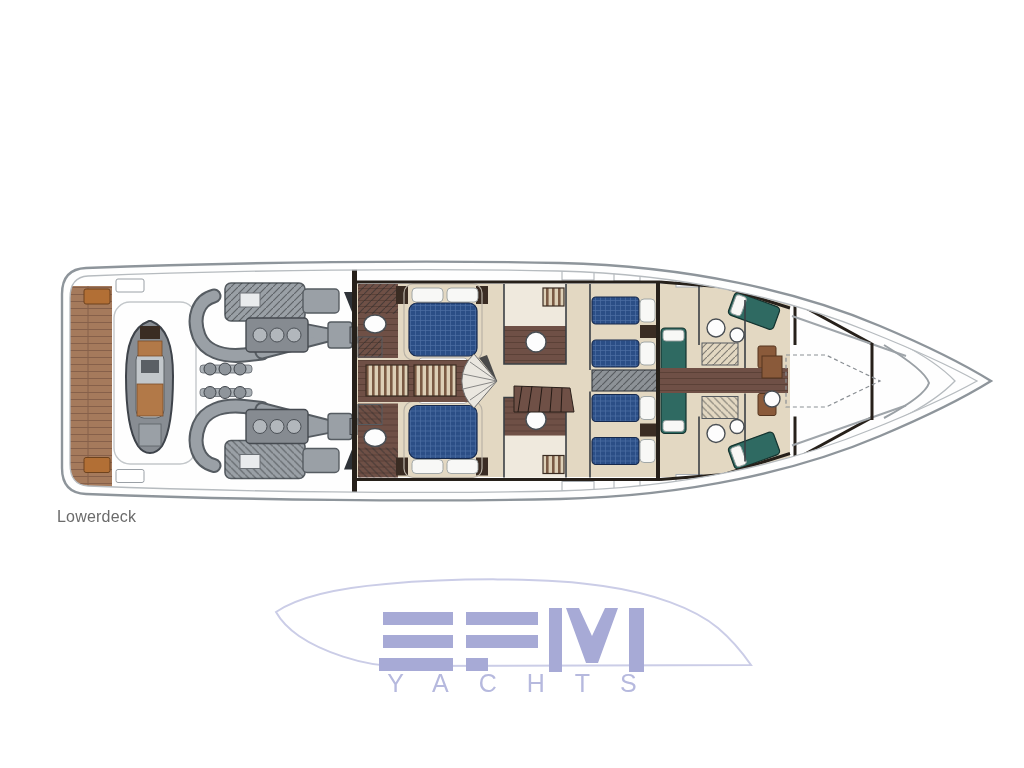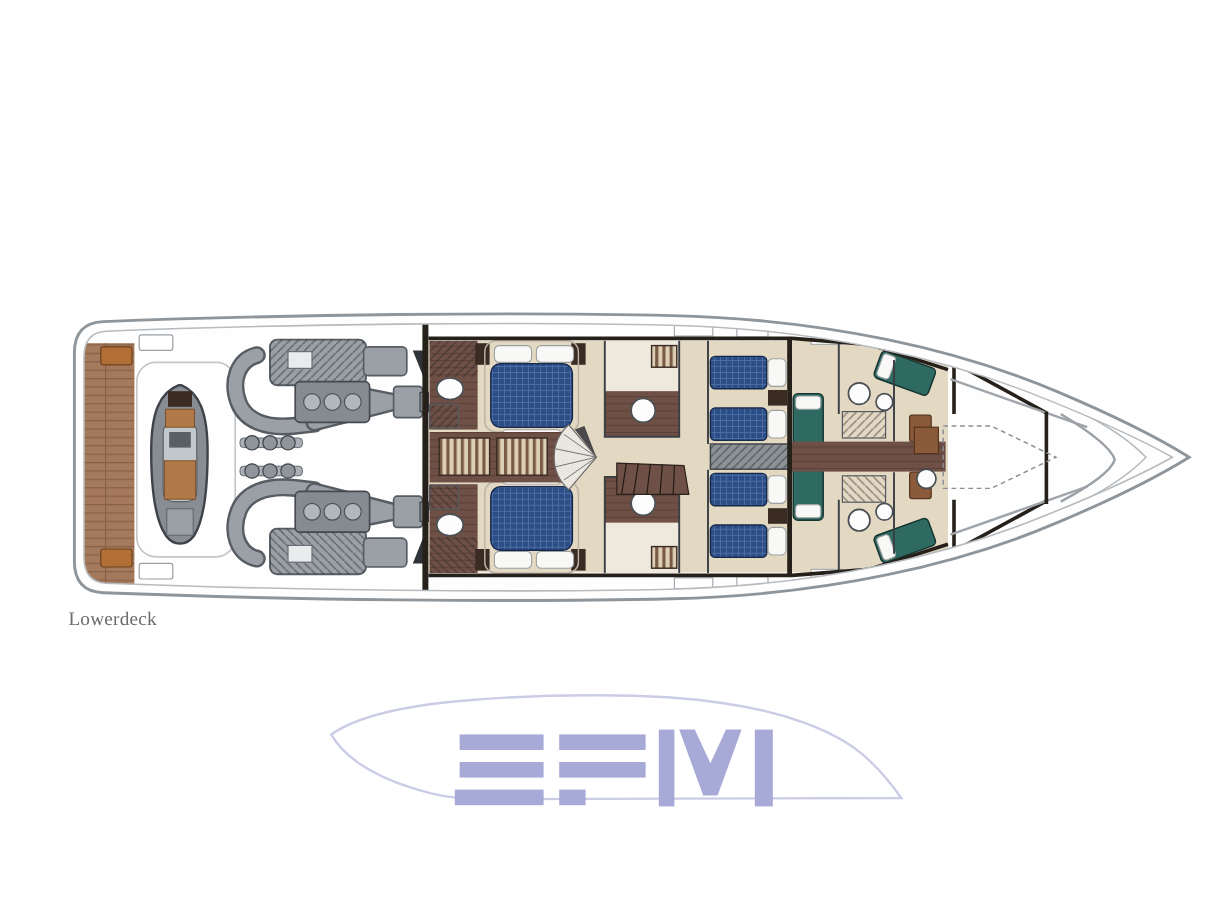--- a/index.html
+++ b/index.html
@@ -1,17 +1,17 @@
 <!DOCTYPE html>
 <html style="--page-bg: #ffffff; --hull-line: #8e959b; --hull-inner: #b6bbbf; --wall: #26201a; --floor: #e3d8c2; --floor-light: #efe9dd; --teak: #a57a5c; --teak-line: #86604a; --cleat: #b26f35; --wood: #6f5046; --wood-line: #594036; --wardrobe-bg: #dccfb6; --wardrobe-stripe: #7a5a44; --bed-blue: #2b4e86; --bed-grid: #4d6da3; --bed-teal: #2f6a62; --pillow: #f8f8f6; --engine: #9aa0a6; --engine-dark: #565c62; --tender: #888d93; --tender-dark: #3e434a; --tender-seat: #b27948; --fixture: #4a4f54; --label: #6b6b6b; --logo: #a7aad6; --logo-sub: #b6b9de; --logo-outline: #cbcde7;"><head>
 <meta charset="utf-8">
 <style>
   html,body{margin:0;padding:0;background:#fff;}
   .canvas{position:relative;width:1024px;height:768px;background:var(--page-bg,#fff);overflow:hidden;
-          font-family:Liberation Serif, serif;border-radius:23px;}
+          font-family:Liberation Sans, sans-serif;border-radius:23px;}
   .plan-svg{position:absolute;left:0;top:0;}
   .deck-label{position:absolute;left:57px;top:508px;font-size:16px;letter-spacing:.2px;
               color:var(--label,#6b6b6b);}
   .logo-svg{position:absolute;left:0;top:575px;}
   .yachts-text{position:absolute;top:671px;left:527px;transform:translateX(-50%);
                font-size:25px;line-height:25px;font-weight:400;letter-spacing:30px;
                color:var(--logo-sub,#b6b9de);white-space:nowrap;}
   
   .hull-fill{fill:#fefefe;stroke:none;}
   .hull-outer{fill:none;stroke:var(--hull-line);stroke-width:2.4;}
@@ -303,14 +303,15 @@
       <rect class="logo-shape" x="466" y="635" width="72" height="13"></rect>
       <rect class="logo-shape" x="466" y="658" width="22" height="13"></rect>
     </g>
 
     <g>
       <rect class="logo-shape" x="549" y="608" width="13" height="64"></rect>
       <polygon class="logo-shape" points="566,608 579,608 592,636 605,608 618,608 598,663 586,663"></polygon>
       <rect class="logo-shape" x="629" y="608" width="15" height="64"></rect>
     </g>
   </svg>
+  <div class="yachts-text">YACHTS</div>
 
 </div>
 
 </body></html>

